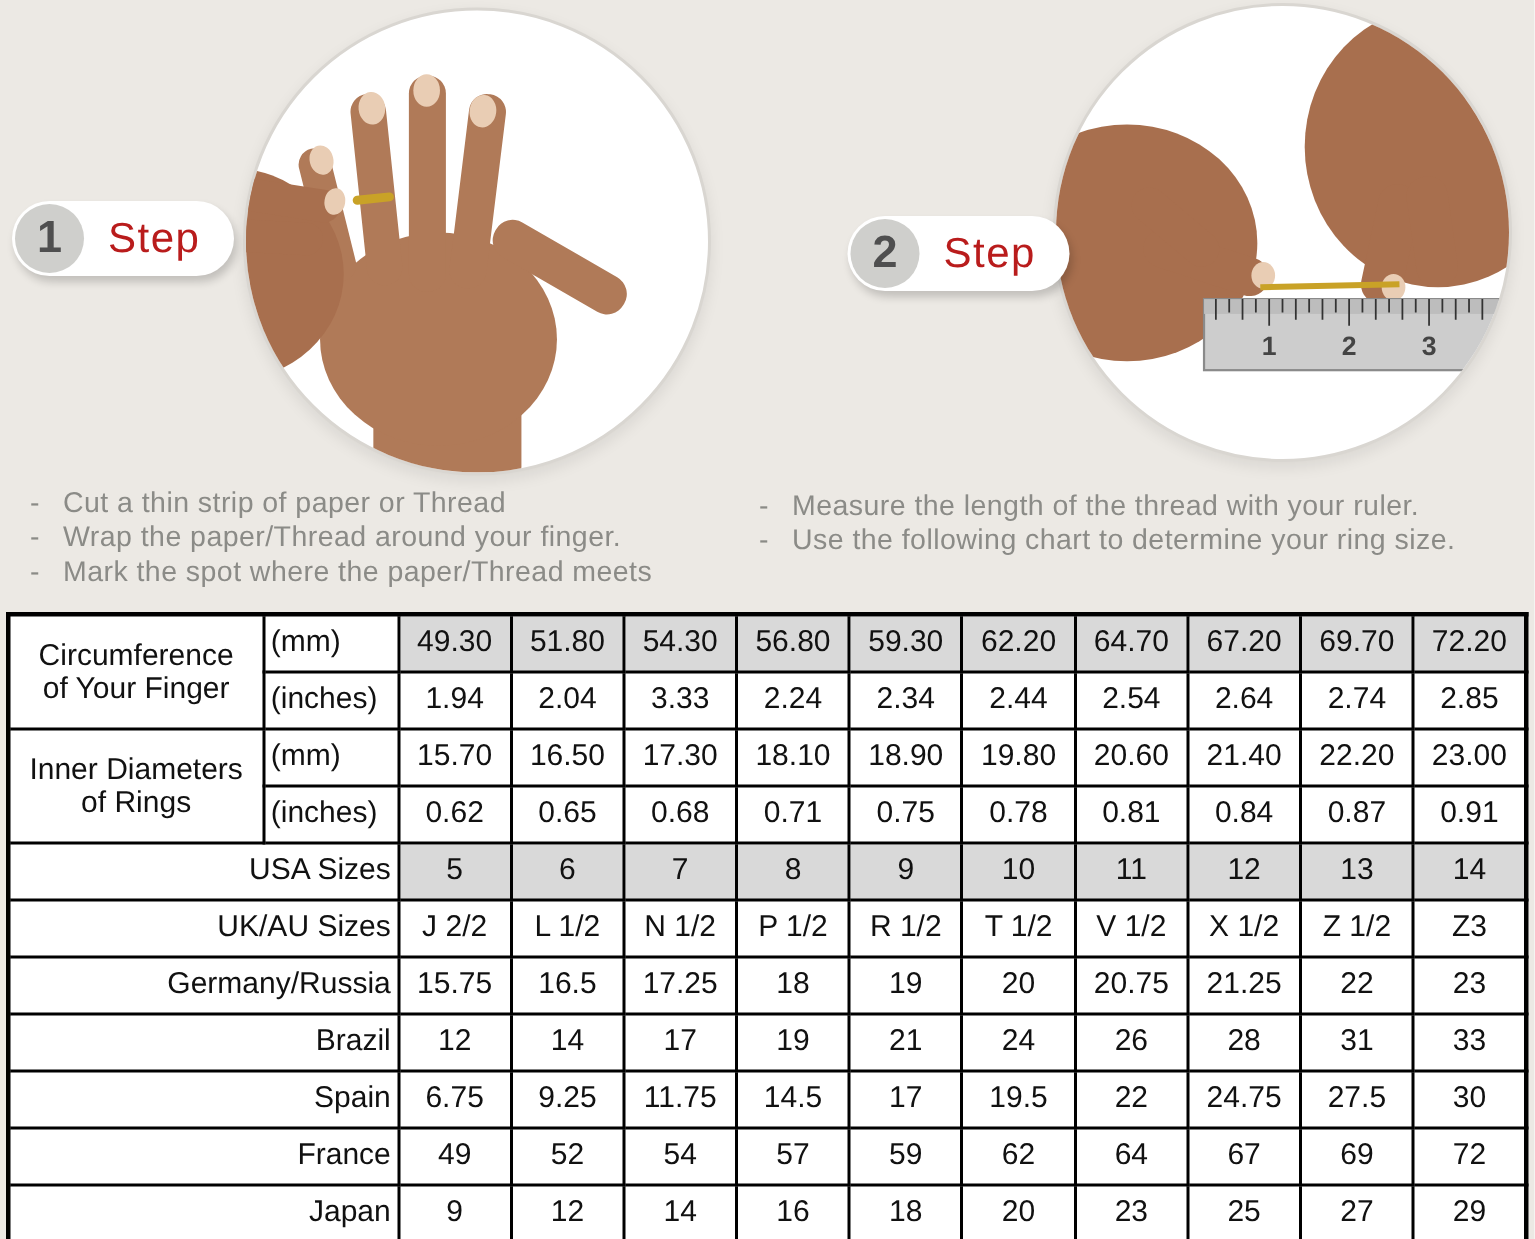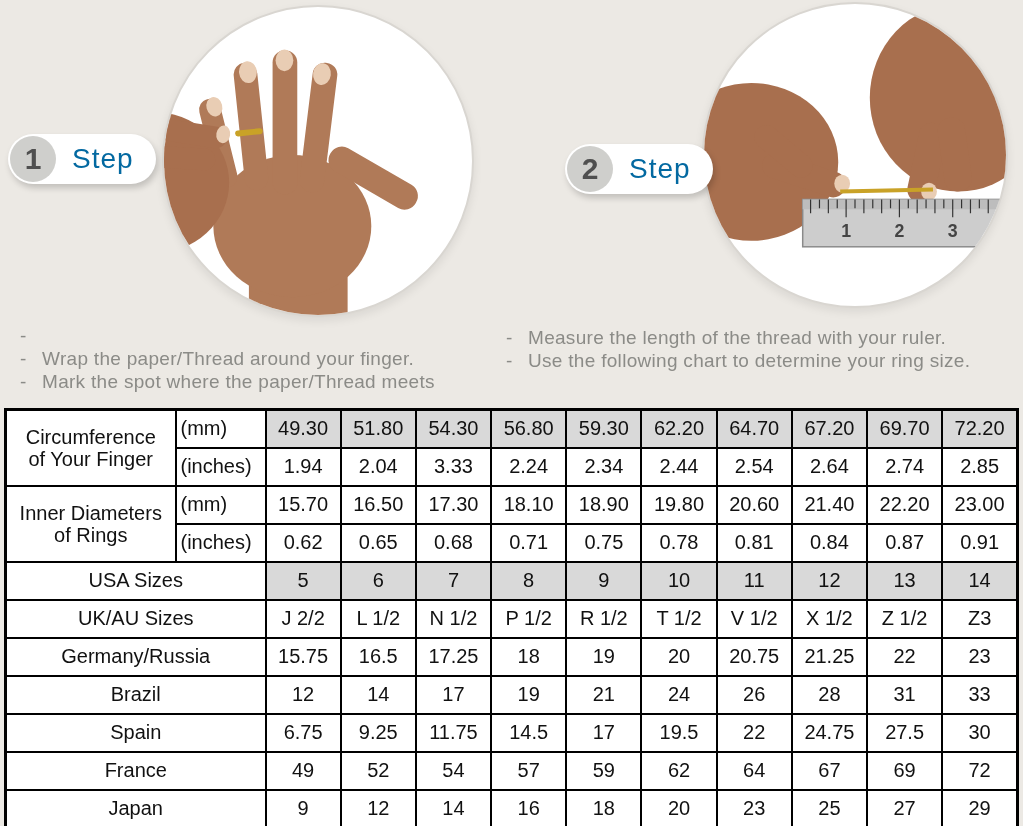--- a/index.html
+++ b/index.html
@@ -31,41 +31,41 @@
   }
   #step-badge-1 { left:8px;  top:134px; }
   #step-badge-2 { left:565px; top:144px; }
   .step-num {
     width:46px; height:46px; border-radius:50%;
     background:#cfcfcc; color:#4f4f4f;
     font-size:30px; font-weight:bold;
     display:flex; align-items:center; justify-content:center;
   }
   .step-label {
-    margin-left:16px; color:#0369a1; font-size:28px; letter-spacing:1px;
+    margin-left:16px; color:#b91c1c; font-size:28px; letter-spacing:1px;
   }
 
   .instructions { position:absolute; color:#8b8b87; font-size:19px; line-height:23px; letter-spacing:0.3px; }
   #instructions-1 { left:20px;  top:324px; width:470px; }
   #instructions-2 { left:506px; top:326px; width:510px; }
   .instr-line { display:flex; }
   .instr-dash { width:22px; flex:none; text-align:left; }
 
   
   .size-table {
     position:absolute; top:408px; left:4px;
     width:1015px; height:418px;
     border-collapse:collapse; table-layout:fixed;
     border:3px solid #000; background:#fff;
     font-size:20px; color:#111;
   }
   .size-table td { border:2px solid #000; height:38px; padding:0 4px; overflow:hidden; }
   .col-label { width:170px; } .col-unit { width:90px; }
   .group-label  { text-align:center; line-height:22px; }
-  .country-label{ text-align:center; padding-left:8px; }
+  .country-label{ text-align:right; padding-left:8px; }
   .unit-cell    { text-align:left; padding-left:6px;margin-left:20px; }
   .data-cell    { text-align:center; }
   .hl           { background:#d9d9d9;margin-left:42px; }
 </style>
 </head>
 <body>
 
 <div class="top-section">
 
   <div class="circle-photo" id="circle-1">
@@ -161,20 +161,21 @@
     <div class="step-label">Step</div>
   </div>
   <div class="step-badge" id="step-badge-2">
     <div class="step-num">2</div>
     <div class="step-label">Step</div>
   </div>
 
   <div class="instructions" id="instructions-1">
     <div class="instr-line">
       <span class="instr-dash">-</span>
+      <span>Cut a thin strip of paper or Thread</span>
     </div>
     <div class="instr-line">
       <span class="instr-dash">-</span>
       <span>Wrap the paper/Thread around your finger.</span>
     </div>
     <div class="instr-line">
       <span class="instr-dash">-</span>
       <span>Mark the spot where the paper/Thread meets</span>
     </div>
   </div>

